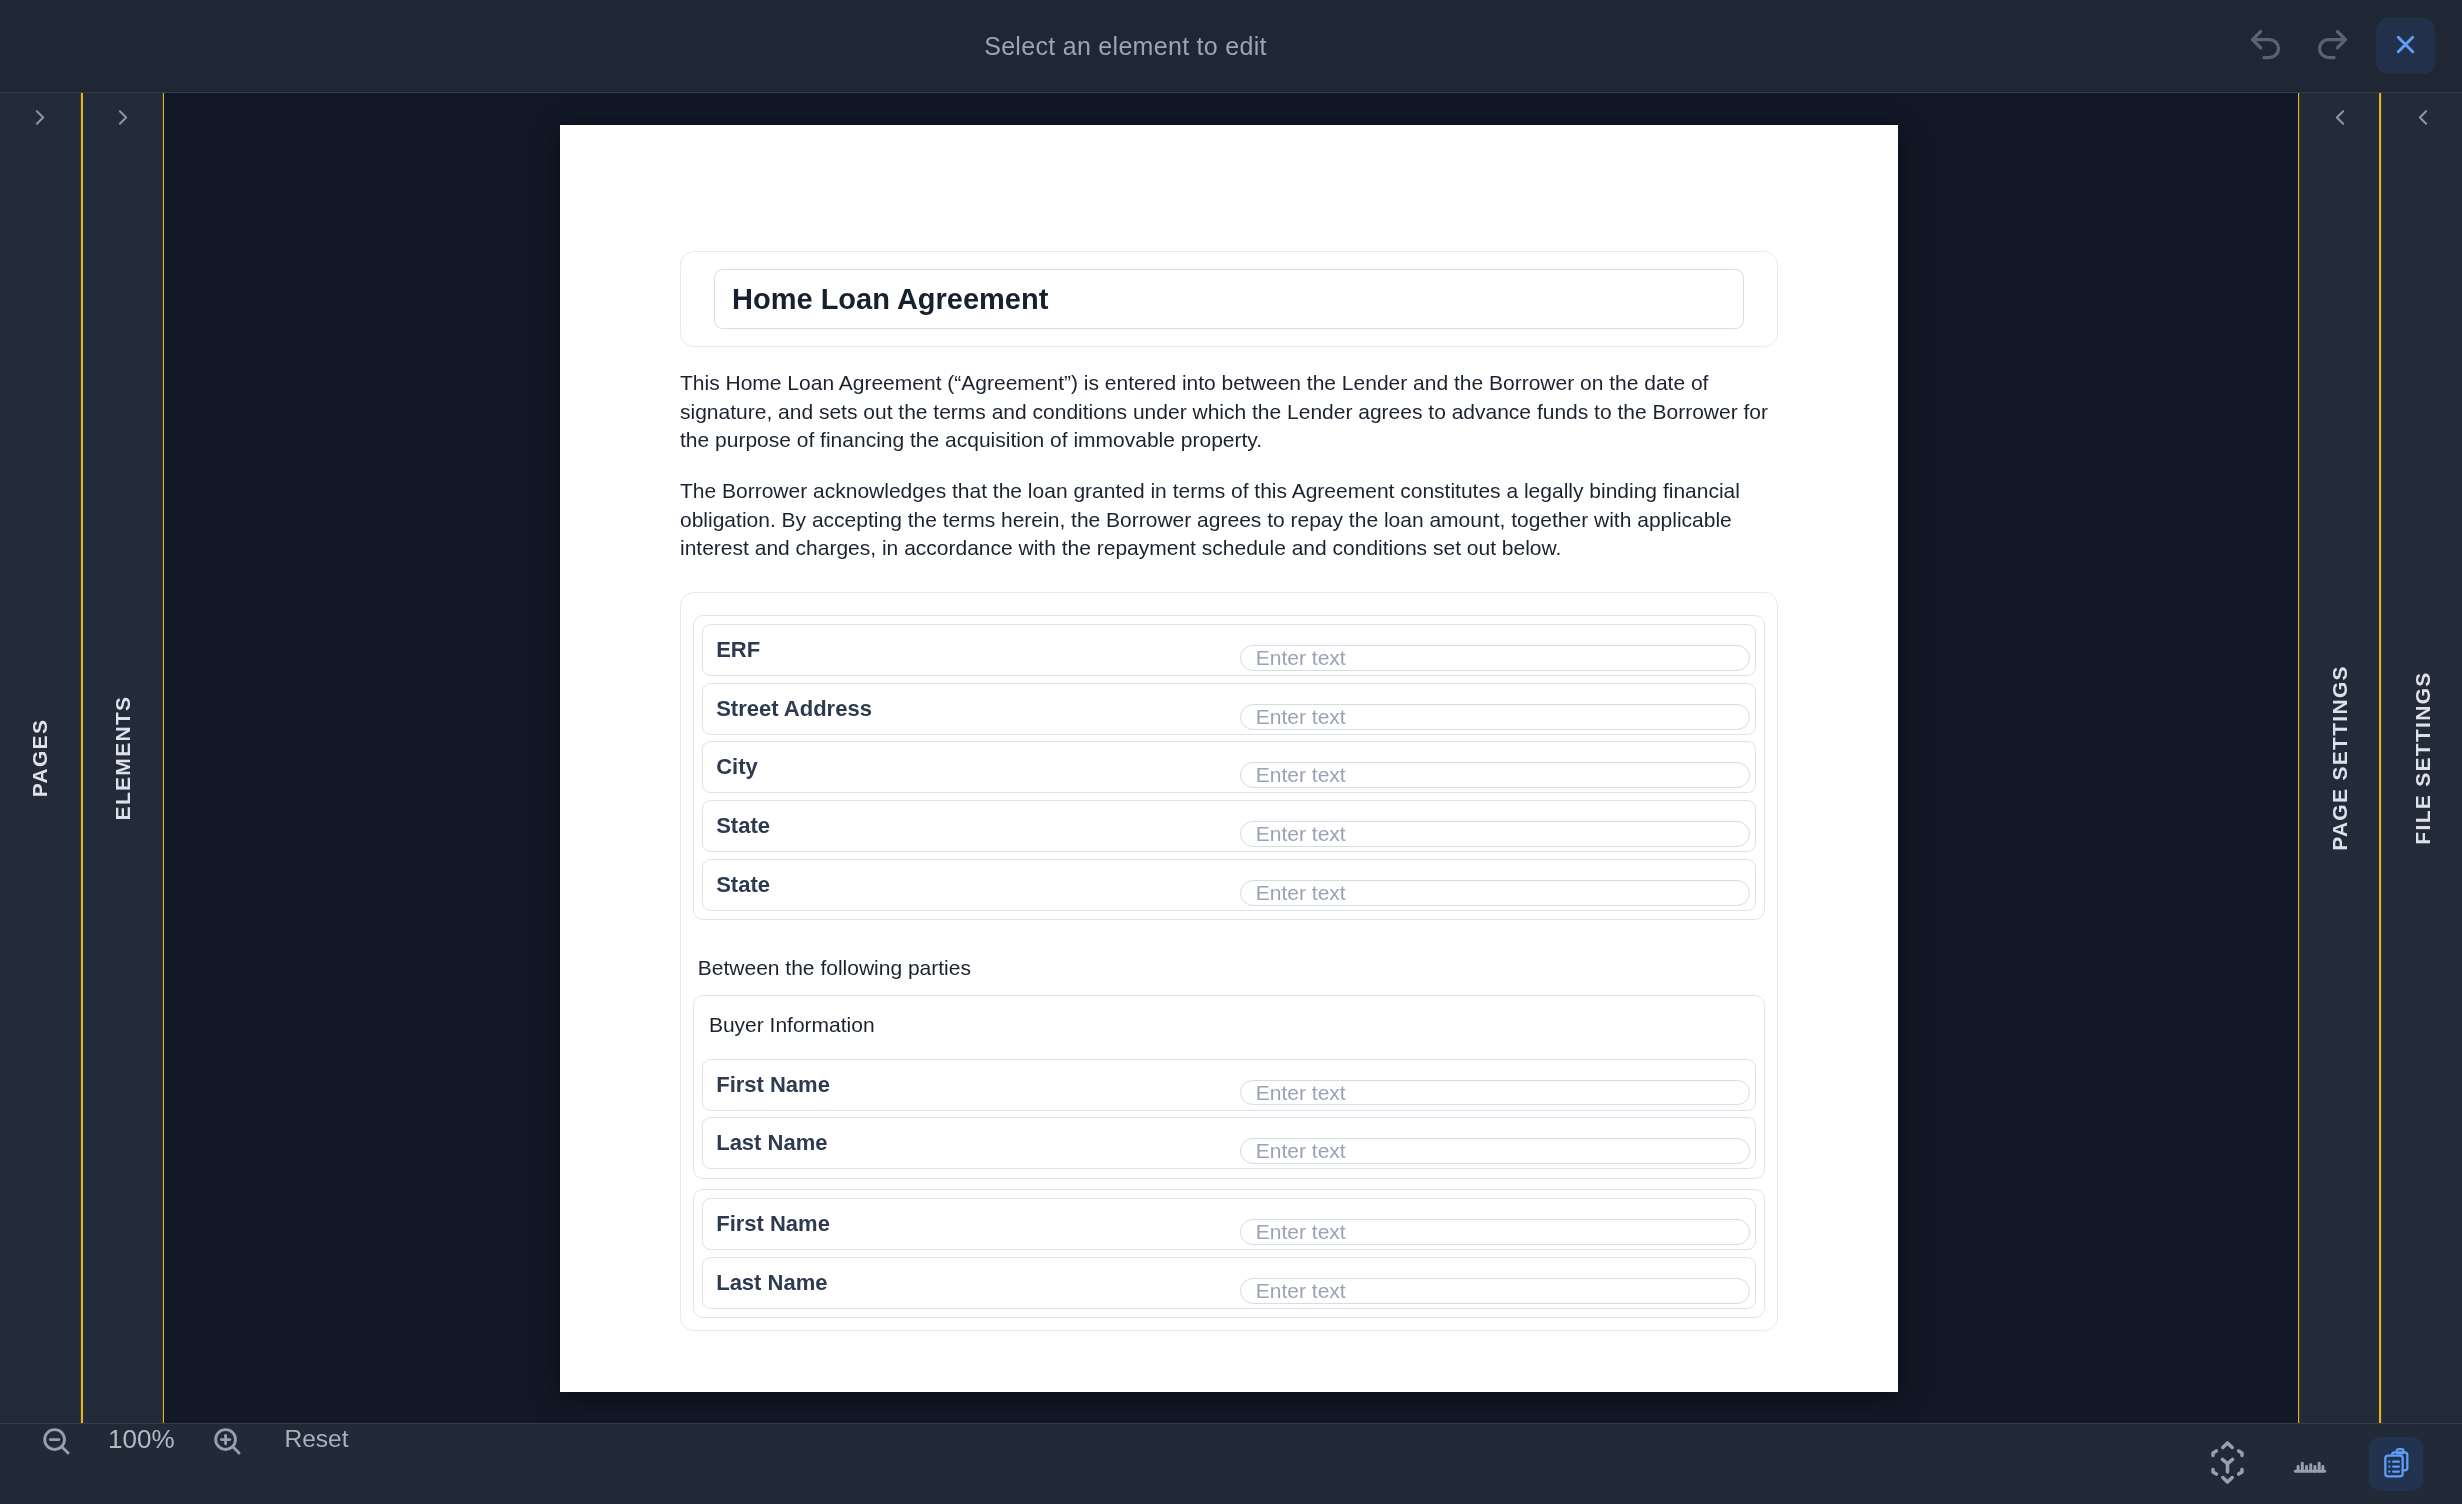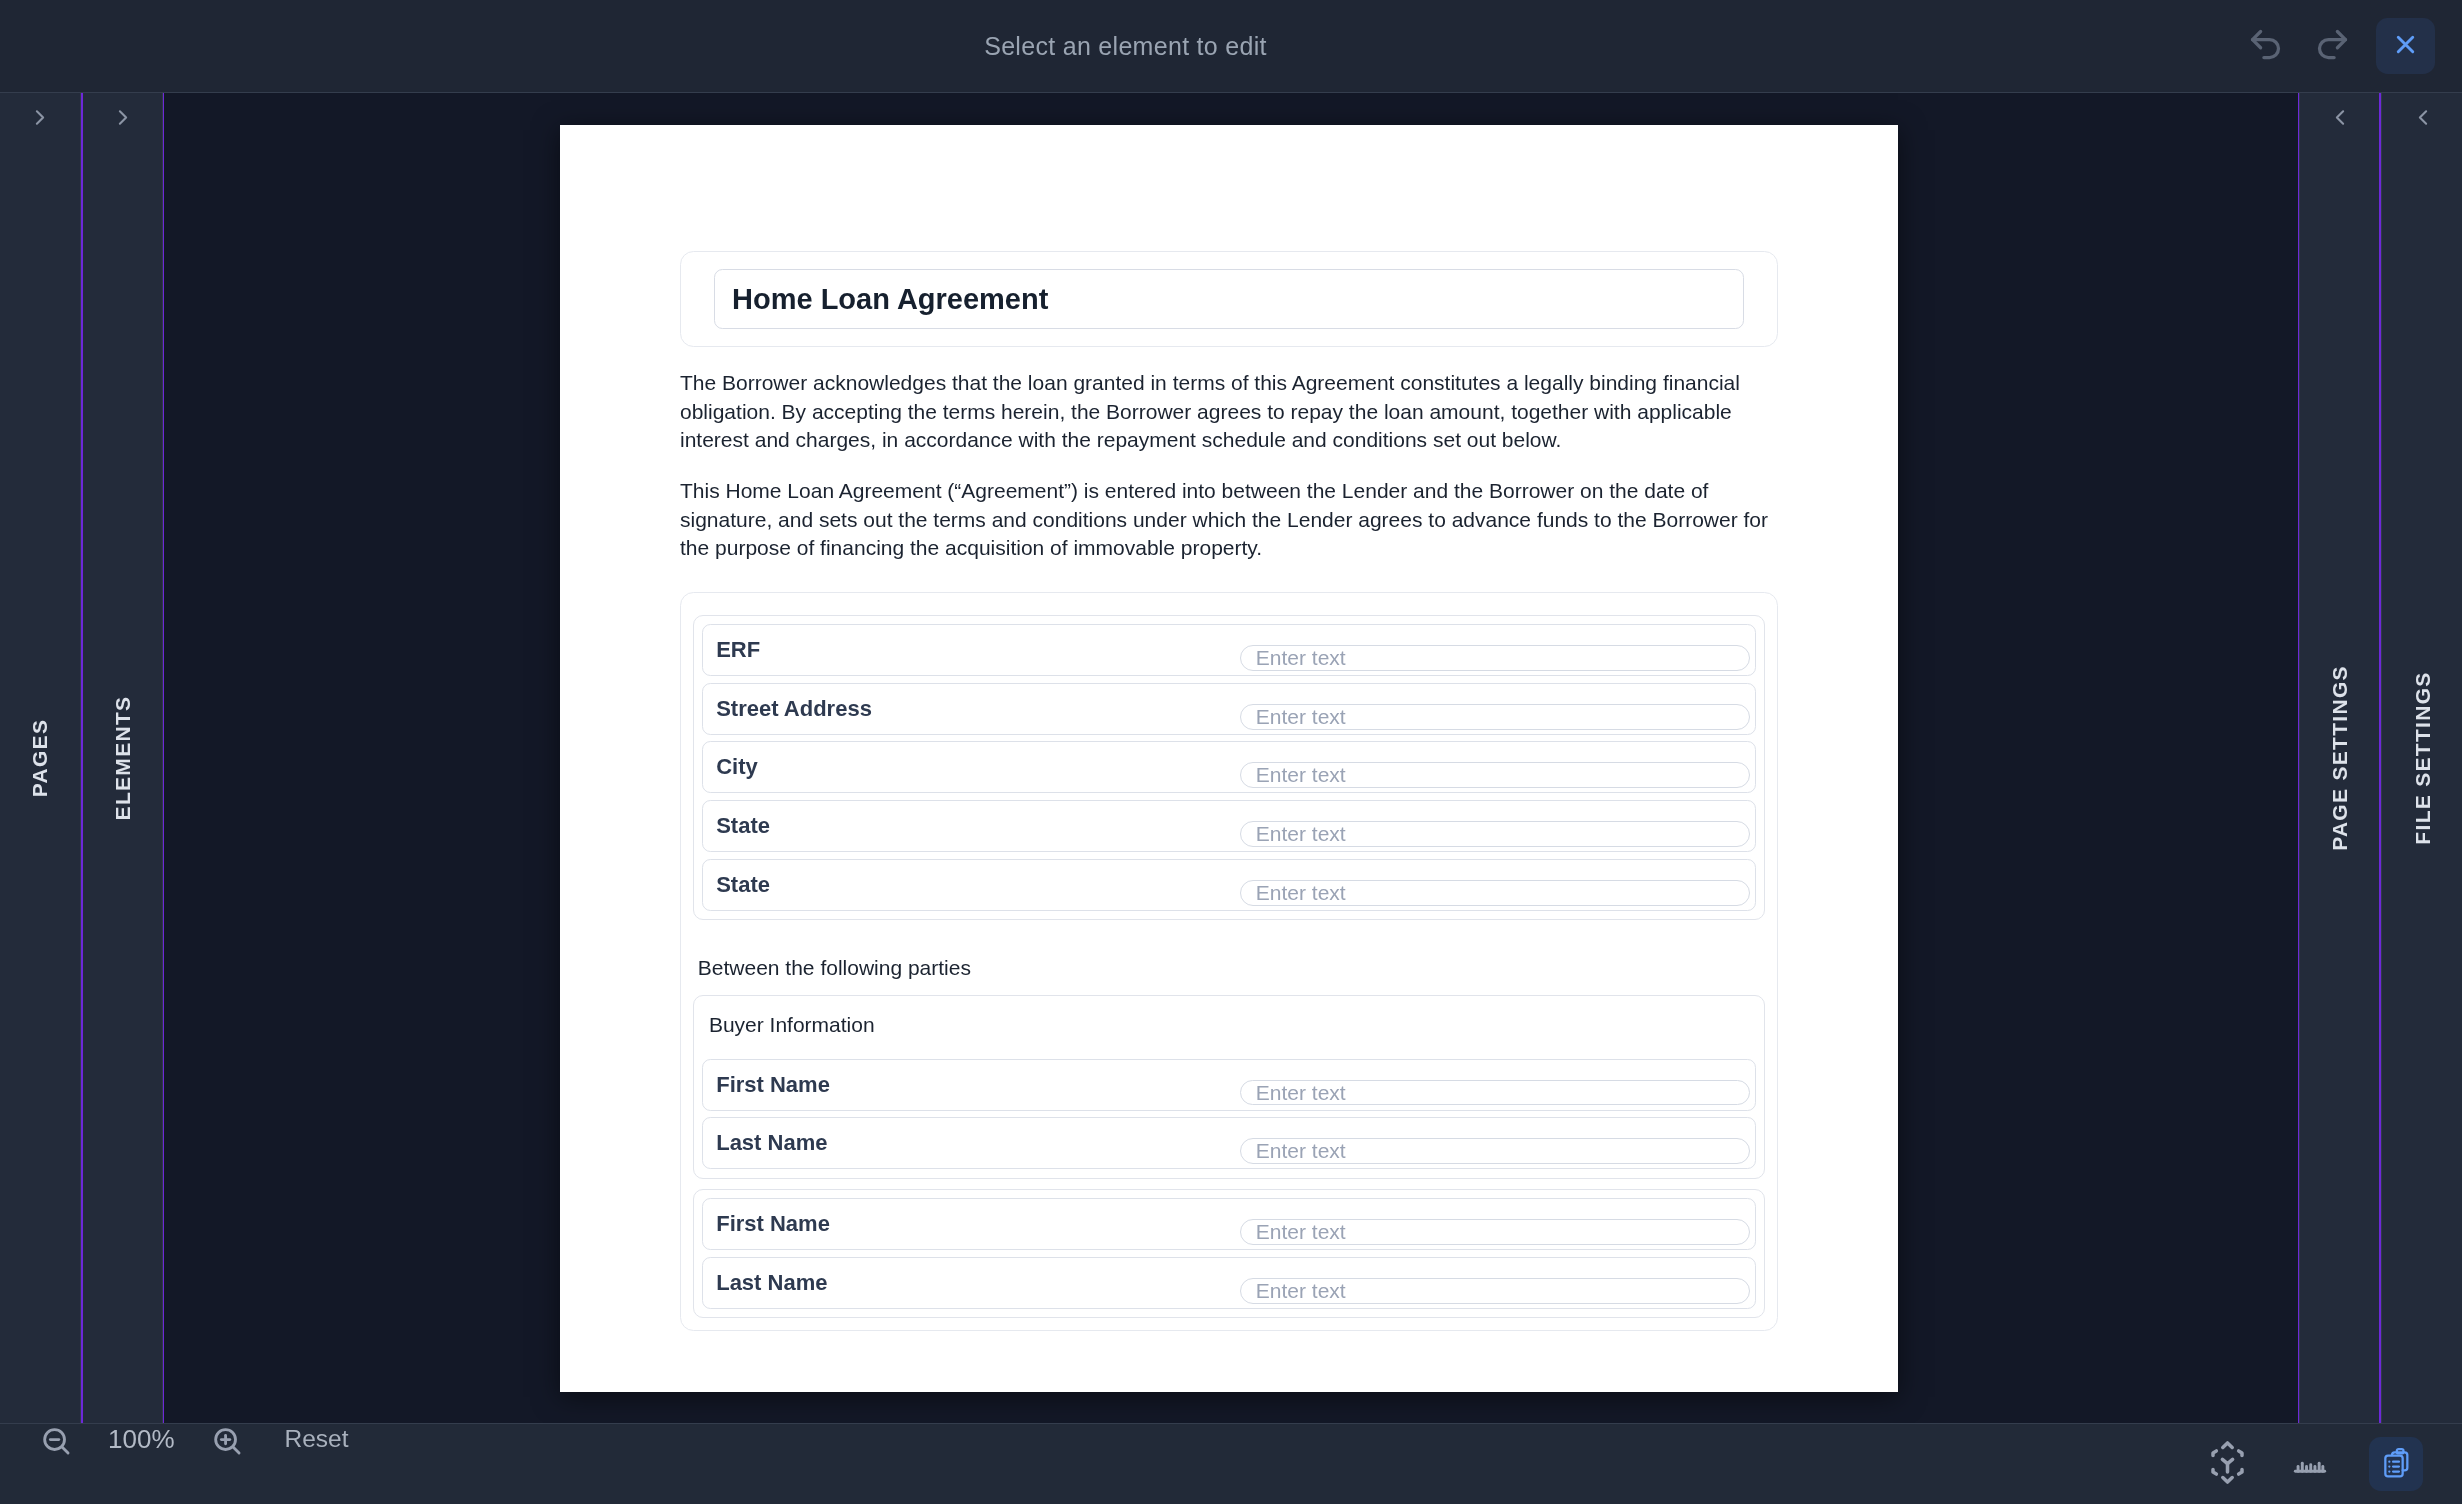--- a/index.html
+++ b/index.html
@@ -1,19 +1,19 @@
 <!DOCTYPE html>
 <html style="font-size:13.5px"><head>
 <meta charset="utf-8">
 <style>
   html,body{margin:0;padding:0;background:#0d1320;}
   *{box-sizing:border-box;}
   .app{
     position:relative;width:2462px;height:1504px;overflow:hidden;
-    background:#6d28d9;font-family:"Liberation Sans",sans-serif;
+    background:#eab308;font-family:"Liberation Sans",sans-serif;
     -webkit-font-smoothing:antialiased;
   }
   
   .topbar{position:absolute;left:0;top:0;width:2462px;height:93px;background:#1f2634;border-bottom:1.7px solid #343d4d;z-index:30;}
   .topbar-title{position:absolute;left:0;right:211px;top:0;height:100%;display:flex;align-items:center;justify-content:center;color:#9aa4b2;font-size:25px;letter-spacing:0.3px;}
   .topbar-right{position:absolute;right:0;top:0;height:100%;display:flex;align-items:center;gap:20px;padding-right:27px;}
   .icon-btn{display:flex;align-items:center;justify-content:center;width:47px;height:47px;color:#5a6374;background:transparent;border:none;cursor:pointer;}
   .close-btn{width:59px;height:56px;border-radius:11.8px;background:#233049;display:flex;align-items:center;justify-content:center;border:none;cursor:pointer;color:#5f9df8;}
   
   .rail{position:absolute;top:93px;bottom:81px;background:#232b3a;z-index:20;cursor:pointer;}
@@ -119,22 +119,22 @@
 
   <div class="canvas">
     <div class="page">
 
       <div class="title-outer">
         <div class="title-inner">
           <div class="doc-title">Home Loan Agreement</div>
         </div>
       </div>
 
+      <p class="para">This Home Loan Agreement (“Agreement”) is entered into between the Lender and the Borrower on the date of signature, and sets out the terms and conditions under which the Lender agrees to advance funds to the Borrower for the purpose of financing the acquisition of immovable property.</p>
       <p class="para">The Borrower acknowledges that the loan granted in terms of this Agreement constitutes a legally binding financial obligation. By accepting the terms herein, the Borrower agrees to repay the loan amount, together with applicable interest and charges, in accordance with the repayment schedule and conditions set out below.</p>
-      <p class="para">This Home Loan Agreement (“Agreement”) is entered into between the Lender and the Borrower on the date of signature, and sets out the terms and conditions under which the Lender agrees to advance funds to the Borrower for the purpose of financing the acquisition of immovable property.</p>
 
       <div class="outer-box">
 
         <div class="group-box">
           <div class="field-row">
             <span class="field-label">ERF</span>
             <input class="field-input" placeholder="Enter text" style="">
           </div>
           <div class="field-row">
             <span class="field-label">Street Address</span>

